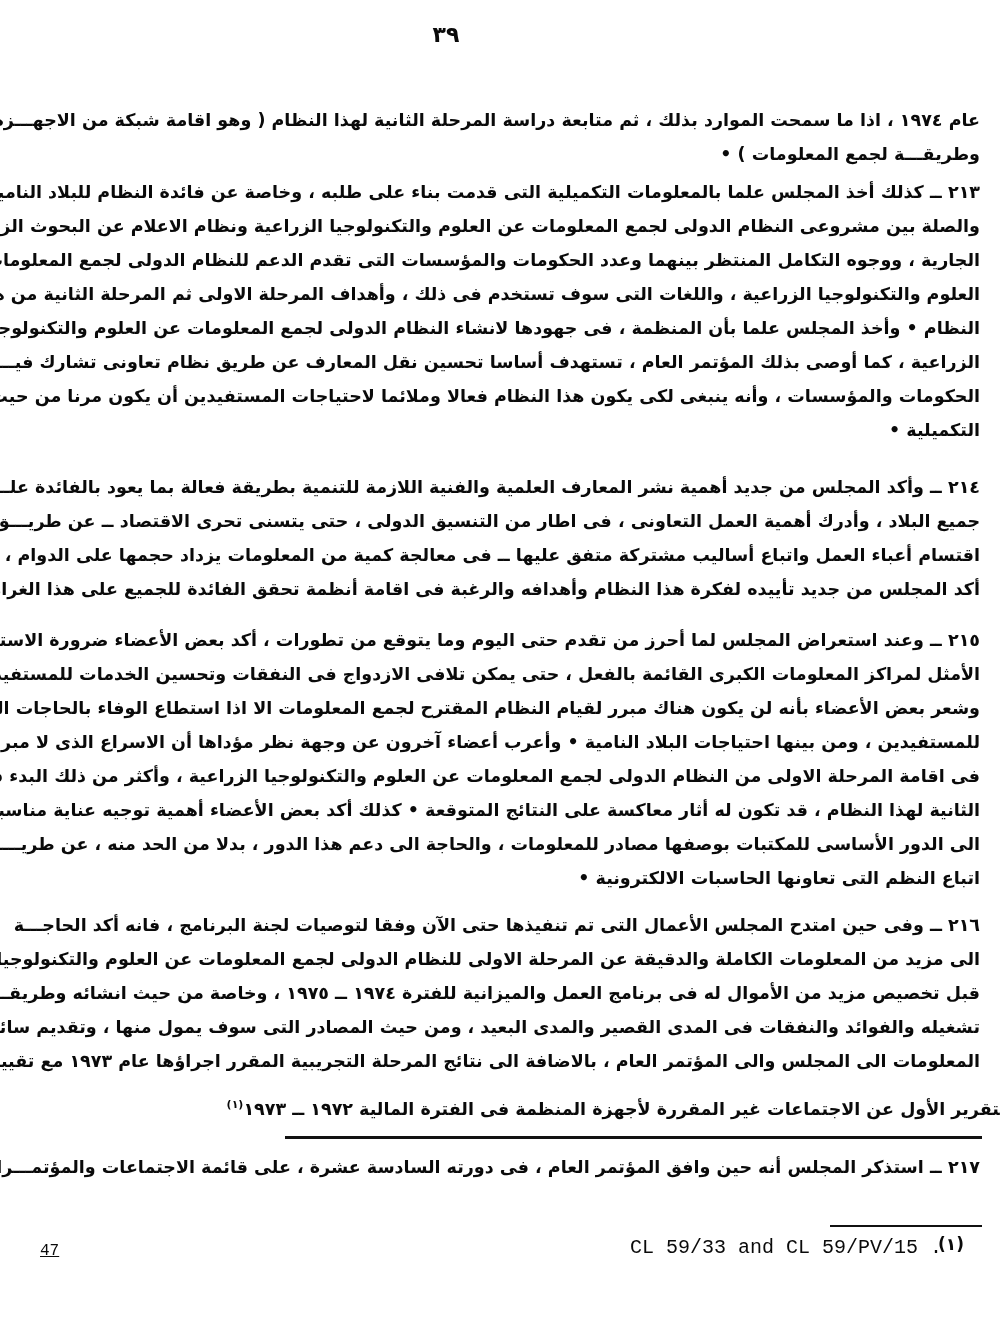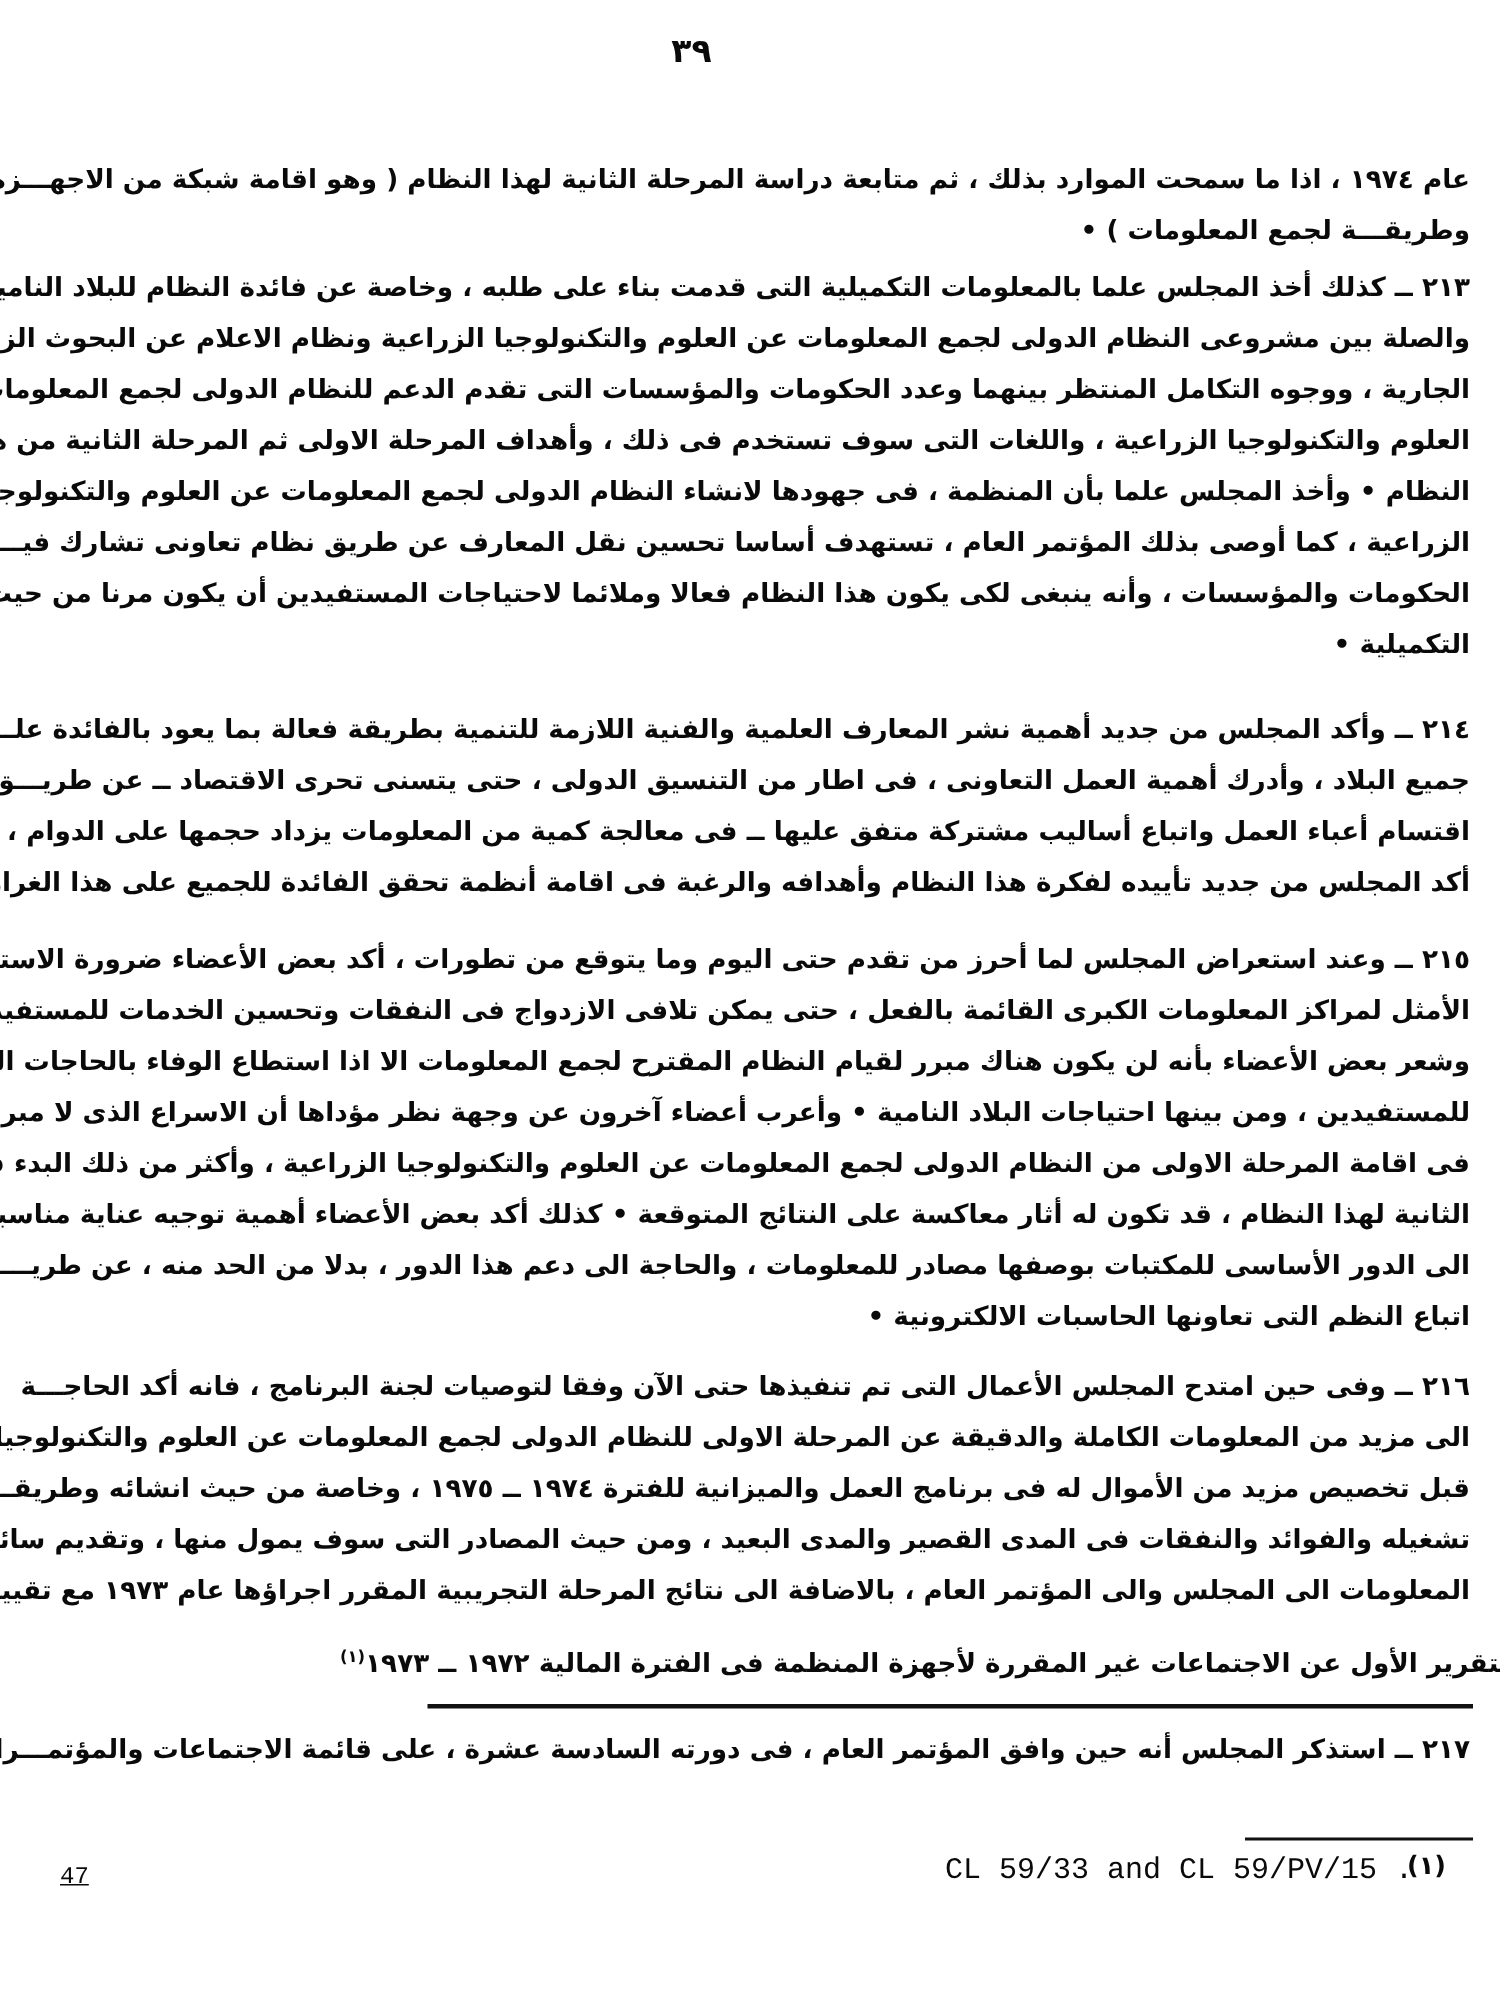--- a/index.html
+++ b/index.html
@@ -2,21 +2,21 @@
 <html><head>
 <meta charset="utf-8">
 <style>
   html, body { margin: 0; padding: 0; background: #ffffff; }
   body {
     width: 1000px; height: 1336px; position: relative; overflow: hidden;
     font-family: "DejaVu Sans", sans-serif; color: #0a0a0a;
   }
   .page-number {
     position: absolute; top: 22px; left: 0; width: 892px; text-align: center;
-    font-size: 22px; font-weight: bold; direction: rtl; margin-left: 15px;
+    font-size: 22px; font-weight: bold; direction: rtl;
   }
   .body-text {
     position: absolute; left: 40px; width: 940px; direction: rtl;
     font-size: 17.5px; font-weight: bold; line-height: 34px;
     text-align: justify; text-align-last: right;
   }
   .line { display: block; white-space: nowrap; text-align: justify; text-align-last: justify; }
   .line.last { text-align-last: right; }
   .footnote-heading {
     position: absolute; left: 285px; width: 695px; top: 1098px;

